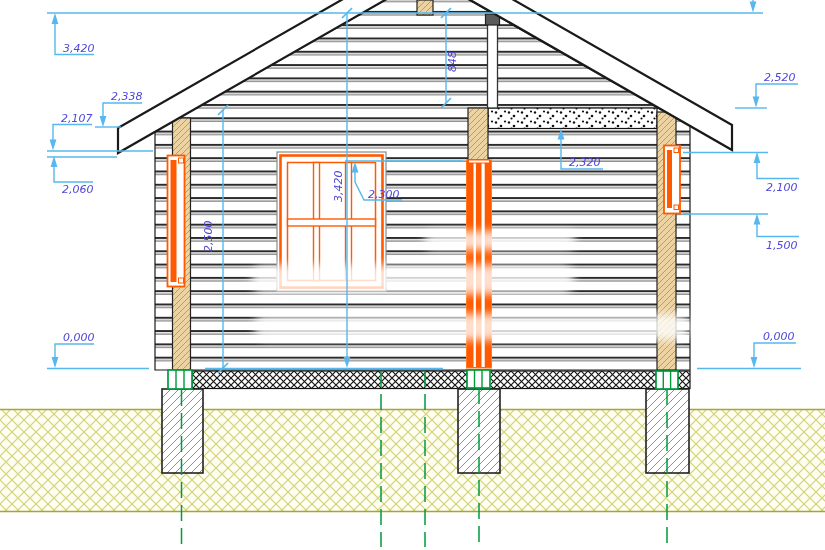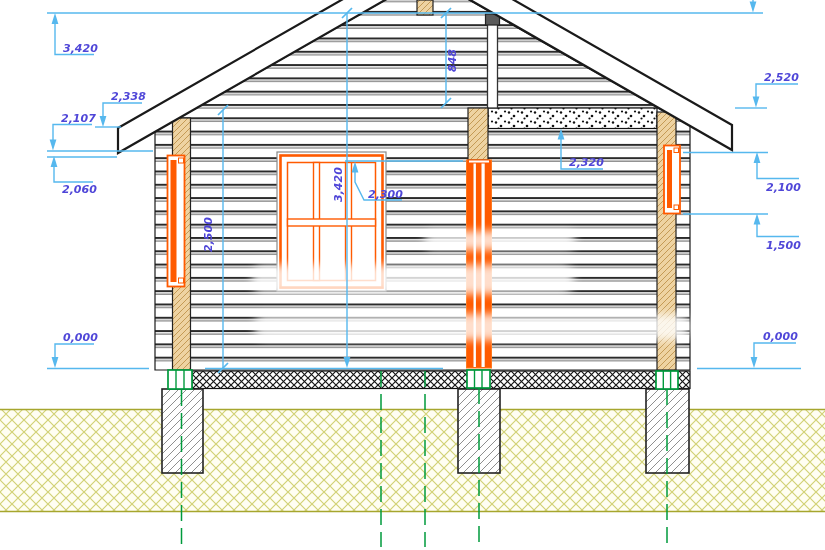--- a/index.html
+++ b/index.html
@@ -1,17 +1,17 @@
 <!DOCTYPE html>
 <html><head>
 <meta charset="utf-8">
 <style>
   html,body{margin:0;padding:0;background:#fff;}
   #canvas{position:relative;width:825px;height:550px;background:#fff;overflow:hidden;
-          font-family:"DejaVu Sans",sans-serif;font-weight:bold;}
+          font-family:"DejaVu Sans",sans-serif;}
   svg{display:block}
   text.dim{font-family:"DejaVu Sans",sans-serif;font-style:italic;font-size:11px;}
 </style>
 </head>
 <body>
 
 <div id="canvas">
 <svg width="825" height="550" viewBox="0 0 825 550">
   <defs>
     <pattern id="logs" width="12" height="13.3" patternUnits="userSpaceOnUse" patternTransform="translate(0,10.9)">

